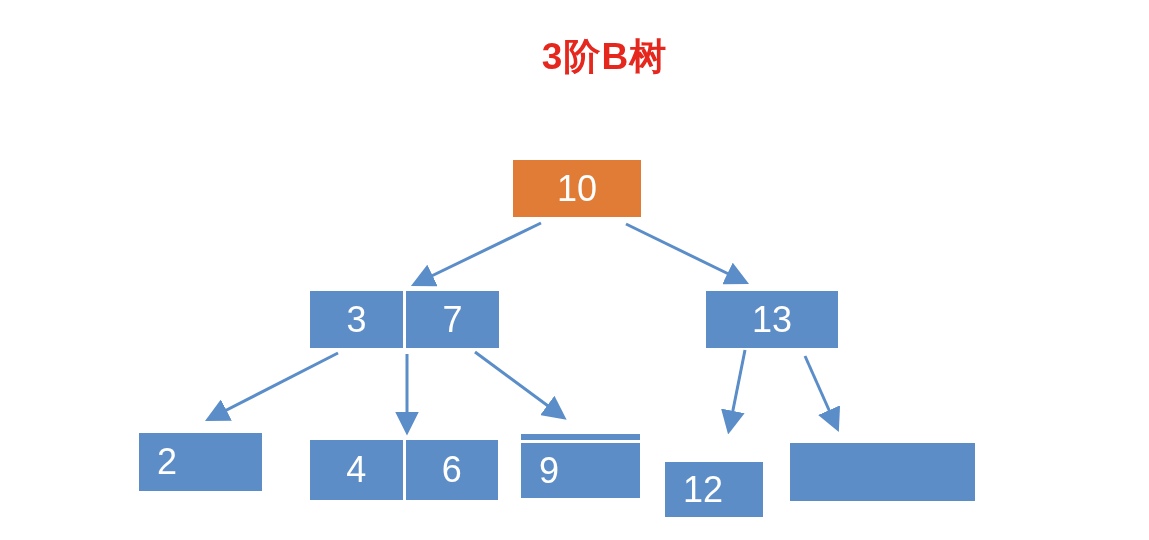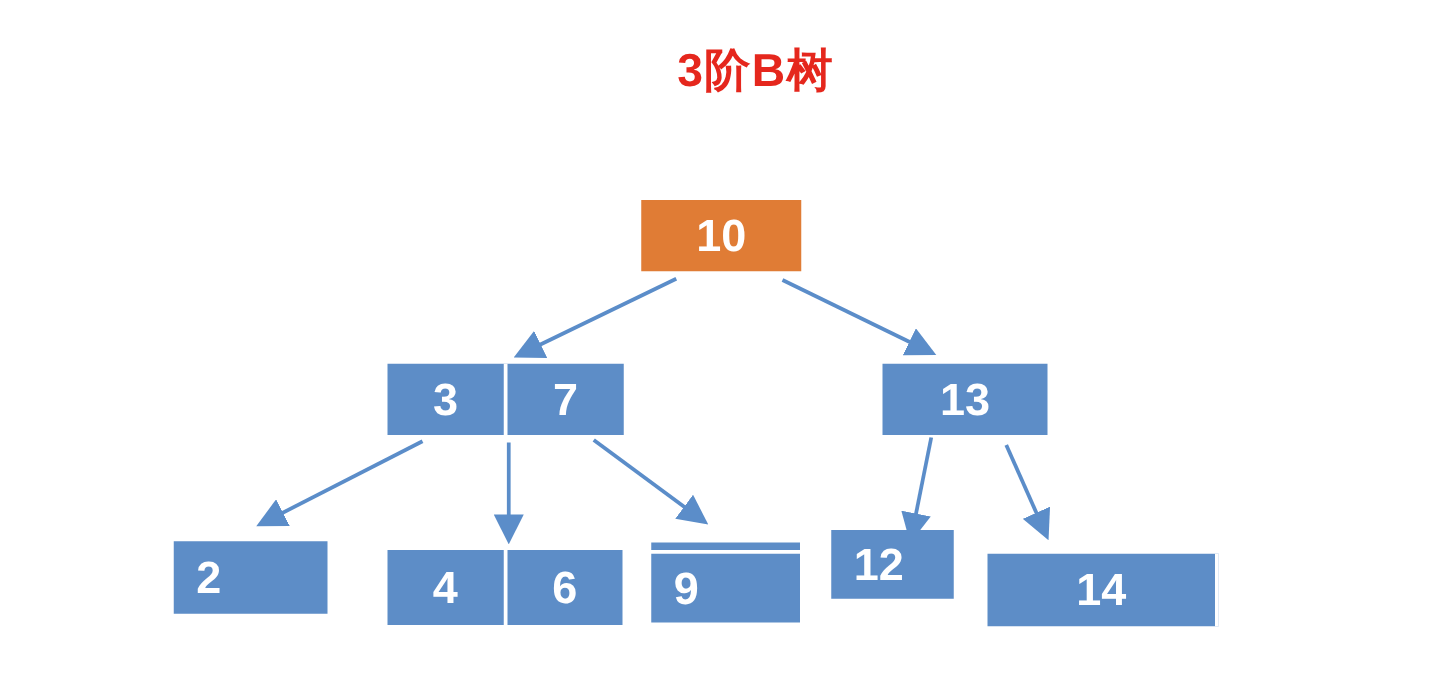--- a/index.html
+++ b/index.html
@@ -20,21 +20,21 @@
   .layer { position: absolute; left: 0; top: 0; width: 100%; height: 100%; }
   svg.arrows { position: absolute; left: 0; top: 0; width: 100%; height: 100%; }
   .bnode {
     position: absolute; display: flex;
     background: var(--node_blue, #5d8dc7);
   }
   .bnode.root { background: var(--root_orange, #e07c35); }
   .cell {
     flex: 1; display: flex; align-items: center; justify-content: center;
     color: var(--key_text, #ffffff);
-    font-size: 36px; font-weight: bold;
+    font-size: 36px; font-weight: normal;
     line-height: 1;
   }
   .cell.divided { border-right: 3px solid #ffffff; }
   .cell.left { justify-content: flex-start; padding-left: 18px; }
   .stripe {
     position: absolute; left: 0; right: 0; top: -9px; height: 6px;
     background: var(--node_blue, #5d8dc7);
   }
 </style>
 </head>
@@ -72,19 +72,18 @@
       <div class="cell left">2</div>
     </div>
     <div class="bnode" style="left: 310px; top: 440px; width: 188px; height: 60px;">
       <div class="cell divided">4</div>
       <div class="cell">6</div>
     </div>
     <div class="bnode" style="left: 521px; top: 443px; width: 119px; height: 55px;">
       <div class="stripe"></div>
       <div class="cell left">9</div>
     </div>
-    <div class="bnode" style="left: 665px; top: 424px; width: 98px; height: 55px;">
+    <div class="bnode" style="left: 665px; top: 462px; width: 98px; height: 55px;">
       <div class="cell left">12</div>
     </div>
     <div class="bnode" style="left: 790px; top: 443px; width: 185px; height: 58px;">
-      <div class="cell divided">14</div>
     </div>
   </div>
 
 </body></html>

